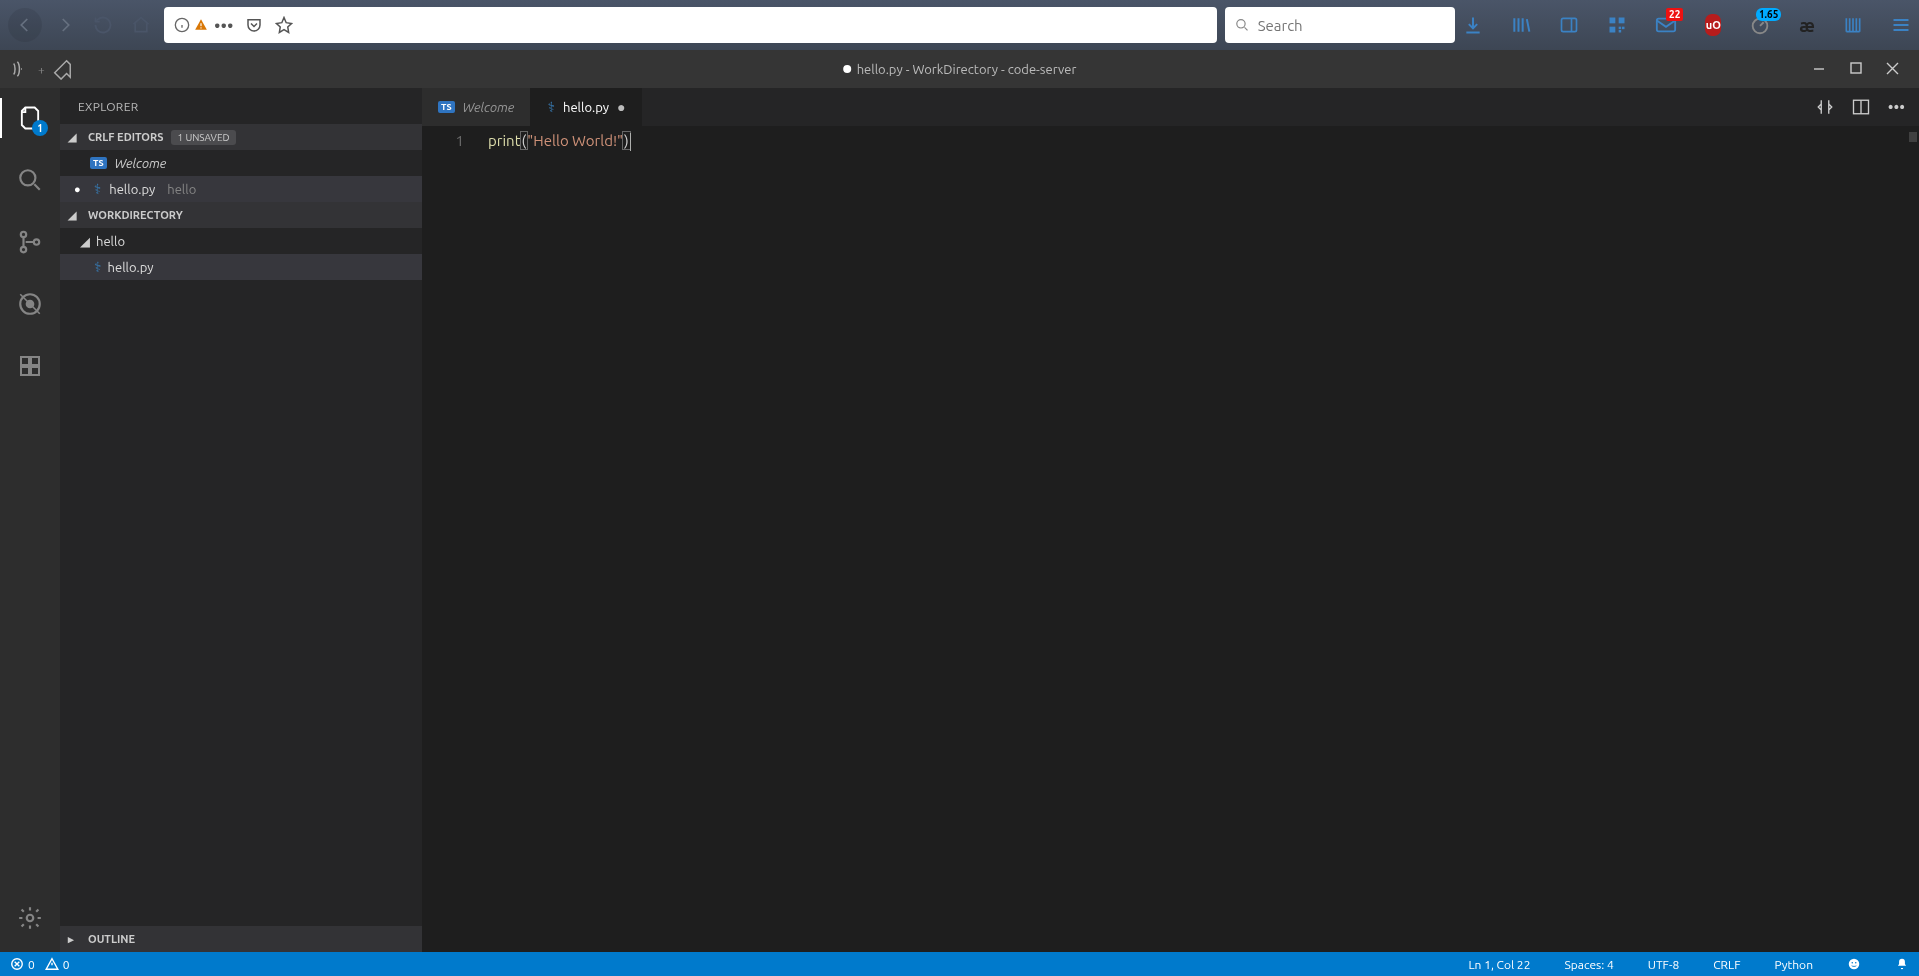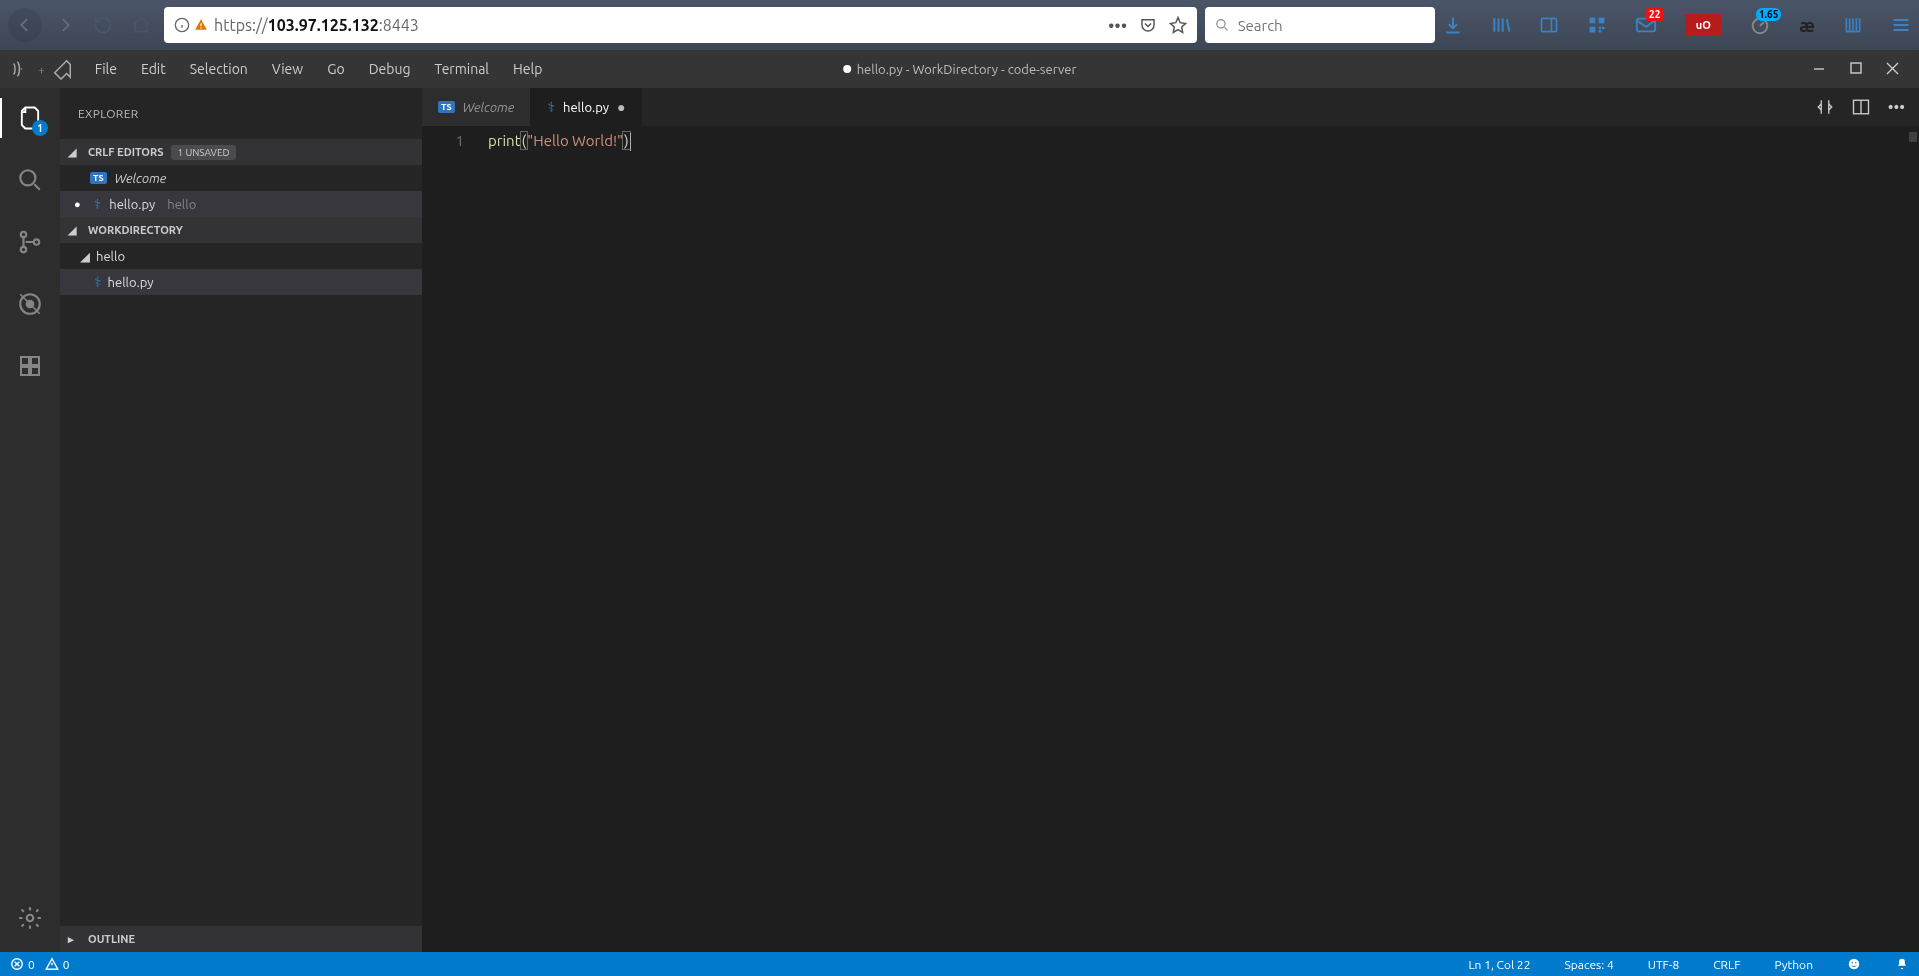--- a/index.html
+++ b/index.html
@@ -39,21 +39,21 @@
 .url-right-icons { display:flex; align-items:center; gap:12px; color:#555; font-size:18px; }
 .search-bar {
   width: 230px; height: 36px; background:#fff; border-radius:4px;
   display:flex; align-items:center; padding:0 10px; gap:8px; color:#888;
 }
 .search-bar input { border:none; outline:none; font-size:15px; color:#555; width:100%; background:transparent; }
 .browser-right { display:flex; align-items:center; gap:28px; }
 .browser-right .icon { color:#3b82c4; font-size:18px; position:relative; }
 .badge-red { position:absolute; top:-6px; right:-6px; background:#e11; color:#fff; font-size:10px; font-weight:700; padding:1px 3px; border-radius:2px; }
 .badge-blue { position:absolute; top:-6px; right:-10px; background:#0af; color:#000; font-size:10px; font-weight:700; padding:1px 3px; border-radius:6px; }
-.ext-shield { background:#b71c1c; color:#fff; width:36px; height:22px; display:flex; align-items:center; justify-content:center; border-radius:0; font-size:11px; font-weight:700; }
+.ext-shield { background:#b71c1c; color:#fff; width:16px; height:22px; display:flex; align-items:center; justify-content:center; border-radius:7px; font-size:11px; font-weight:700; }
 
 
 .ide-menubar {
   height: 38px;
   background: #353535;
   display: flex;
   align-items: center;
   color: #ccc;
   font-size: 14px;
   position: relative;
@@ -73,21 +73,21 @@
 
 .activity-bar { width: 60px; background:#2d2d2d; display:flex; flex-direction:column; align-items:center; padding-top:10px; gap:22px; }
 .act-item { width:40px; height:40px; display:flex; align-items:center; justify-content:center; color:#858585; position:relative; cursor:pointer; }
 .act-item.active { color:#fff; }
 .act-item.active::before { content:""; position:absolute; left:-10px; top:0; width:2px; height:100%; background:#fff; }
 .act-badge { position:absolute; bottom:2px; right:2px; background:#007acc; color:#fff; font-size:10px; width:16px; height:16px; border-radius:50%; display:flex; align-items:center; justify-content:center; font-weight:700; }
 .activity-bottom { margin-top:auto; margin-bottom:14px; }
 
 
 .sidebar { width: 362px; background:#252526; color:#ccc; font-size:13px; display:flex; flex-direction:column; }
-.sidebar-title { height:51px; display:flex; align-items:center; padding:0 18px; color:#bbb; font-size:12px; letter-spacing:0.3px; }
+.sidebar-title { height:36px; display:flex; align-items:center; padding:0 18px; color:#bbb; font-size:12px; letter-spacing:0.3px; }
 .panel-header { height:26px; background:#333336; display:flex; align-items:center; padding:0 8px; font-size:11px; font-weight:700; color:#ccc; gap:8px; }
 .panel-header .chev { width:12px; display:inline-block; }
 .tag { background:#4b4b4e; color:#ccc; font-size:10px; padding:2px 6px; border-radius:3px; font-weight:400; }
 .editor-item { height:26px; display:flex; align-items:center; padding-left:30px; gap:8px; color:#ddd; }
 .editor-item.dirty::before { content:"●"; color:#fff; font-size:11px; margin-left:-16px; margin-right:5px; }
 .editor-item .dim { color:#858585; margin-left:4px; }
 .editor-item .italic { font-style:italic; color:#ccc; }
 .editor-item.active { background:#37373d; }
 .tree-item { height:26px; display:flex; align-items:center; padding-left:20px; gap:6px; color:#ddd; cursor:pointer; }
 .tree-item.nested { padding-left:34px; }
@@ -155,23 +155,20 @@
       <svg width="16" height="16" viewBox="0 0 24 24" fill="none" stroke="#666" stroke-width="2">
           <circle cx="12" cy="12" r="10"></circle>
           <path d="M12 8v.01M12 12v4"></path>
         </svg>
       <svg width="14" height="14" viewBox="0 0 24 24" fill="#d97706">
           <path d="M12 2l10 18H2z"></path>
           <rect x="11" y="9" width="2" height="5" fill="#fff"></rect>
           <rect x="11" y="16" width="2" height="2" fill="#fff"></rect>
         </svg>
     </span>
-    <span class="url-text">
-      <span>https://</span><span class="bold">103.97.125.132</span><span>:8443</span>
-    </span>
     <span class="url-right-icons">
       <span>•••</span>
       <span>
           <svg width="18" height="18" viewBox="0 0 24 24" fill="none" stroke="#555" stroke-width="2">
             <path d="M4 5h16v7a8 8 0 01-16 0z"></path>
             <path d="M8 10l4 4 4-4"></path>
           </svg>
         </span>
       <span>
           <svg width="18" height="18" viewBox="0 0 24 24" fill="none" stroke="#555" stroke-width="2">
@@ -248,30 +245,20 @@
 <div class="ide-menubar">
   <div class="ide-logobox">
     <svg width="22" height="22" viewBox="0 0 24 24" fill="none" stroke="#aaa" stroke-width="1.6">
         <path d="M4 6c2 2 2 10 0 12M8 4c3 3 3 13 0 16"></path>
         <path d="M12 12h1"></path>
       </svg>
     <span class="plus">+</span>
     <svg width="22" height="22" viewBox="0 0 24 24" fill="none" stroke="#aaa" stroke-width="1.6">
         <path d="M17 3l4 4v14l-4-4-6 6-7-7 6-6z"></path>
       </svg>
-  </div>
-  <div class="menu-items">
-    <div class="mi">File</div>
-    <div class="mi">Edit</div>
-    <div class="mi">Selection</div>
-    <div class="mi">View</div>
-    <div class="mi">Go</div>
-    <div class="mi">Debug</div>
-    <div class="mi">Terminal</div>
-    <div class="mi">Help</div>
   </div>
   <div class="window-title">
     <span class="dirty-dot"></span>
     <span>hello.py - WorkDirectory - code-server</span>
   </div>
   <div class="win-controls">
     <span>
         <svg width="14" height="14" viewBox="0 0 14 14" stroke="#ccc" stroke-width="1.4">
           <path d="M2 7h10"></path>
         </svg>

